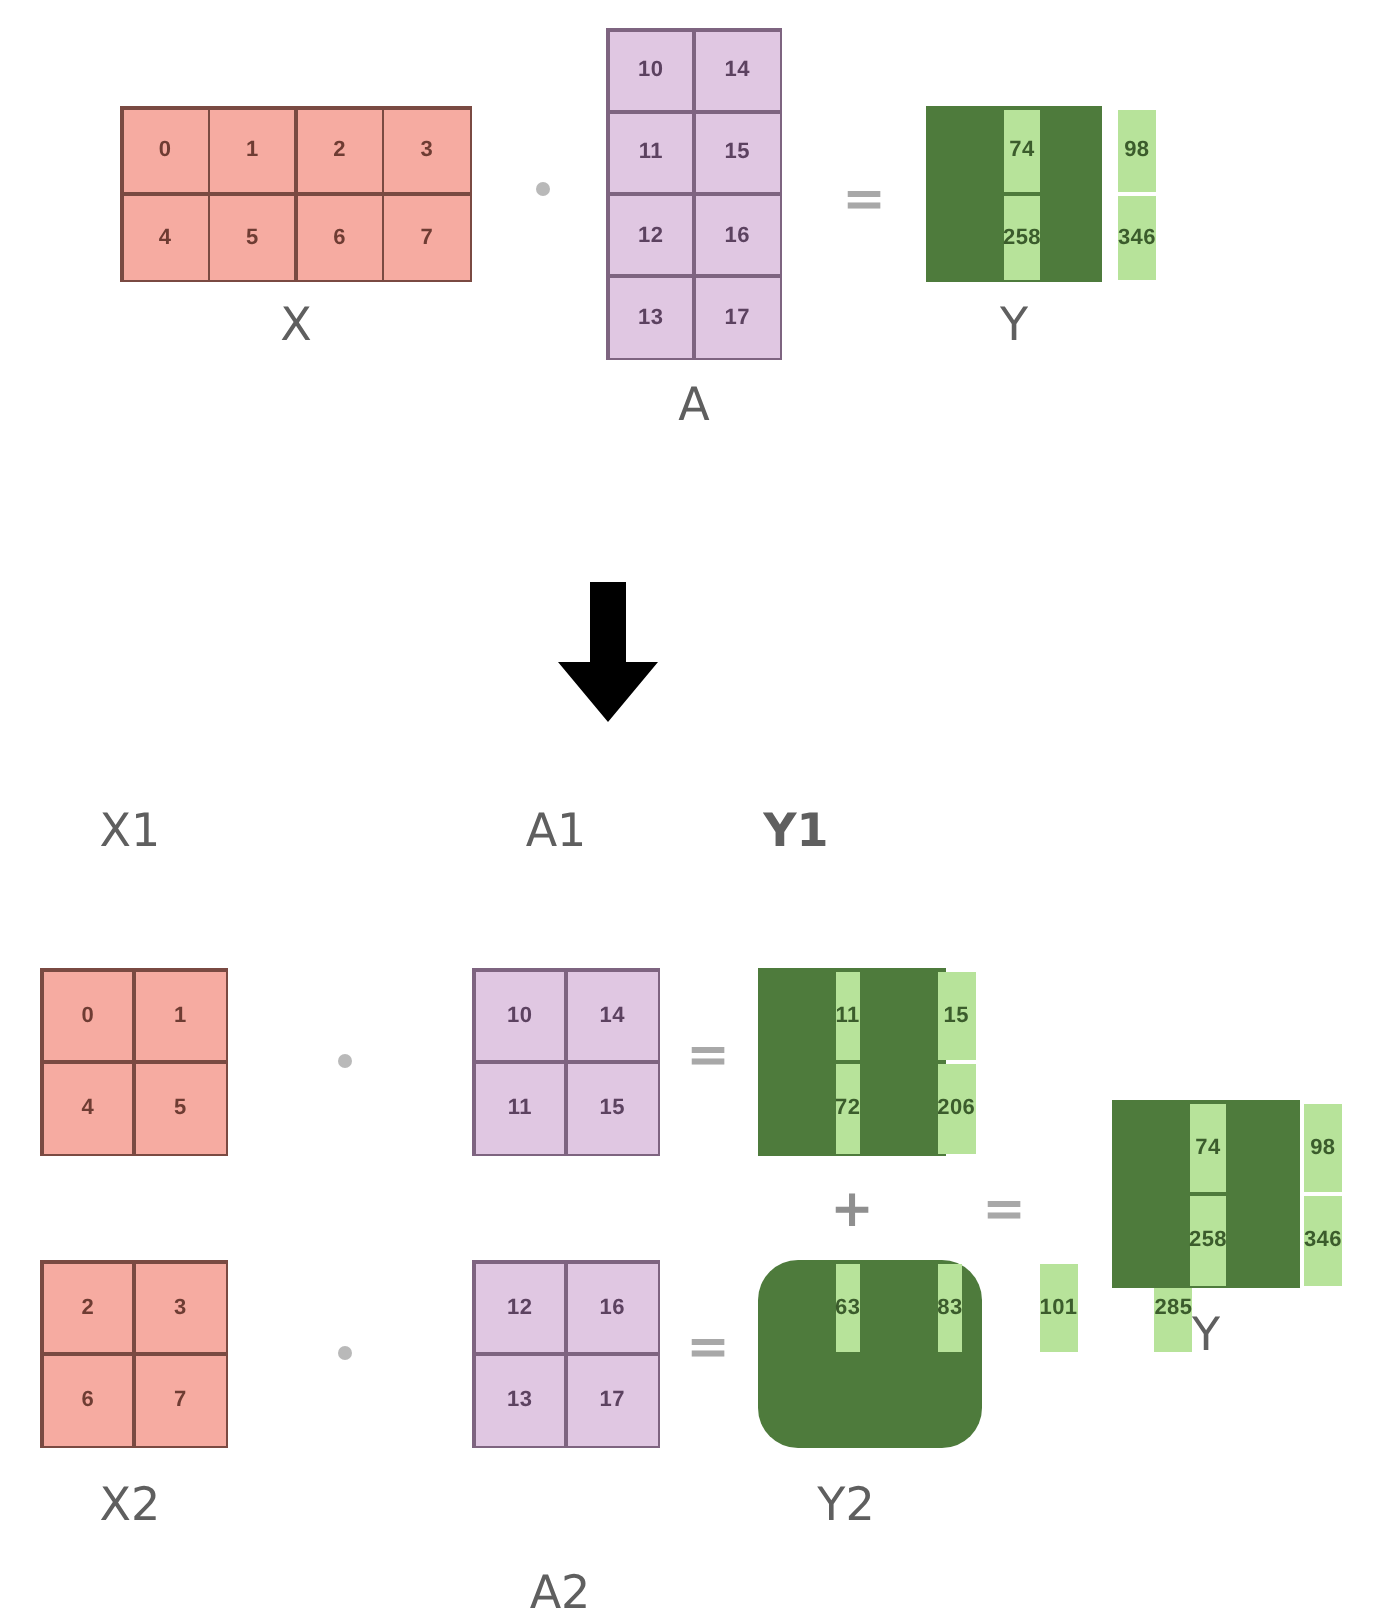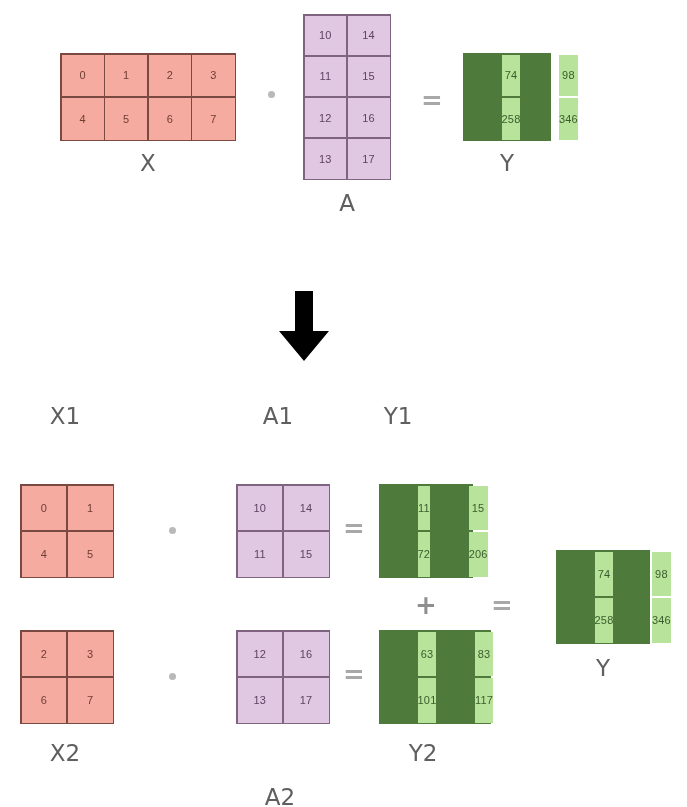--- a/index.html
+++ b/index.html
@@ -19,21 +19,21 @@
   .matrix {
     position: absolute;
     display: grid;
     box-sizing: border-box;
   }
   .cell {
     box-sizing: border-box;
     display: flex;
     align-items: center;
     justify-content: center;
-    font-weight: normal;
+    font-weight: bold;
     font-size: 11px;
     letter-spacing: 0.2px;
     text-align: right;
   }
 
   
   .m-pink { background: #7a4a42; gap: 1.5px; padding: 1.5px; }
   .m-pink .cell { background: #f6aba1; color: #6e3c33; }
 
   
@@ -126,21 +126,21 @@
 <div class="label" style="left:477px; top:150px; width:60px;">Y</div>
 
 <div class="arrow-wrap">
   <svg width="54" height="72" viewBox="0 0 54 72" xmlns="http://www.w3.org/2000/svg">
     <polygon points="18,0 36,0 36,40 52,40 27,70 2,40 18,40" fill="#000000"></polygon>
   </svg>
 </div>
 
 <div class="label" style="left:35px; top:403px; width:60px;text-align:center;">X1</div>
 <div class="label" style="left:248px; top:403px; width:60px;">A1</div>
-<div class="label" style="left:368px; top:403px; width:60px;">Y1</div>
+<div class="label" style="left:368px; top:403px; width:60px;font-weight:bold;">Y1</div>
 
 <div class="matrix m-pink" style="left:20px; top:484px; width:94px; height:94px;
             grid-template-columns:repeat(2,1fr); grid-template-rows:repeat(2,1fr);">
   <div class="cell">0</div>
   <div class="cell">1</div>
   <div class="cell">4</div>
   <div class="cell">5</div>
 </div>
 
 <div class="op op-dot" style="left:169px; top:527px;"></div>
@@ -181,25 +181,25 @@
             grid-template-columns:repeat(2,1fr); grid-template-rows:repeat(2,1fr);">
   <div class="cell">12</div>
   <div class="cell">16</div>
   <div class="cell">13</div>
   <div class="cell">17</div>
 </div>
 
 <div class="op op-eq" style="left:337px; top:657px; width:34px; height:34px;">=</div>
 
 <div class="matrix m-green" style="left:379px; top:630px; width:112px; height:94px;
-            grid-template-columns:repeat(2,1fr); grid-template-rows:repeat(2,1fr);">
+            grid-template-columns:repeat(4,1fr); grid-template-rows:repeat(2,1fr);border-radius:20px;">
   <div class="cell">63</div>
   <div class="cell">83</div>
   <div class="cell">101</div>
-  <div class="cell">117</div>
+  <div class="cell">285</div>
 </div>
 
 <div class="matrix m-green" style="left:556px; top:550px; width:94px; height:94px;
             grid-template-columns:repeat(2,1fr); grid-template-rows:repeat(2,1fr);">
   <div class="cell">74</div>
   <div class="cell">98</div>
   <div class="cell">258</div>
   <div class="cell">346</div>
 </div>
 <div class="label" style="left:573px; top:655px; width:60px;">Y</div>

